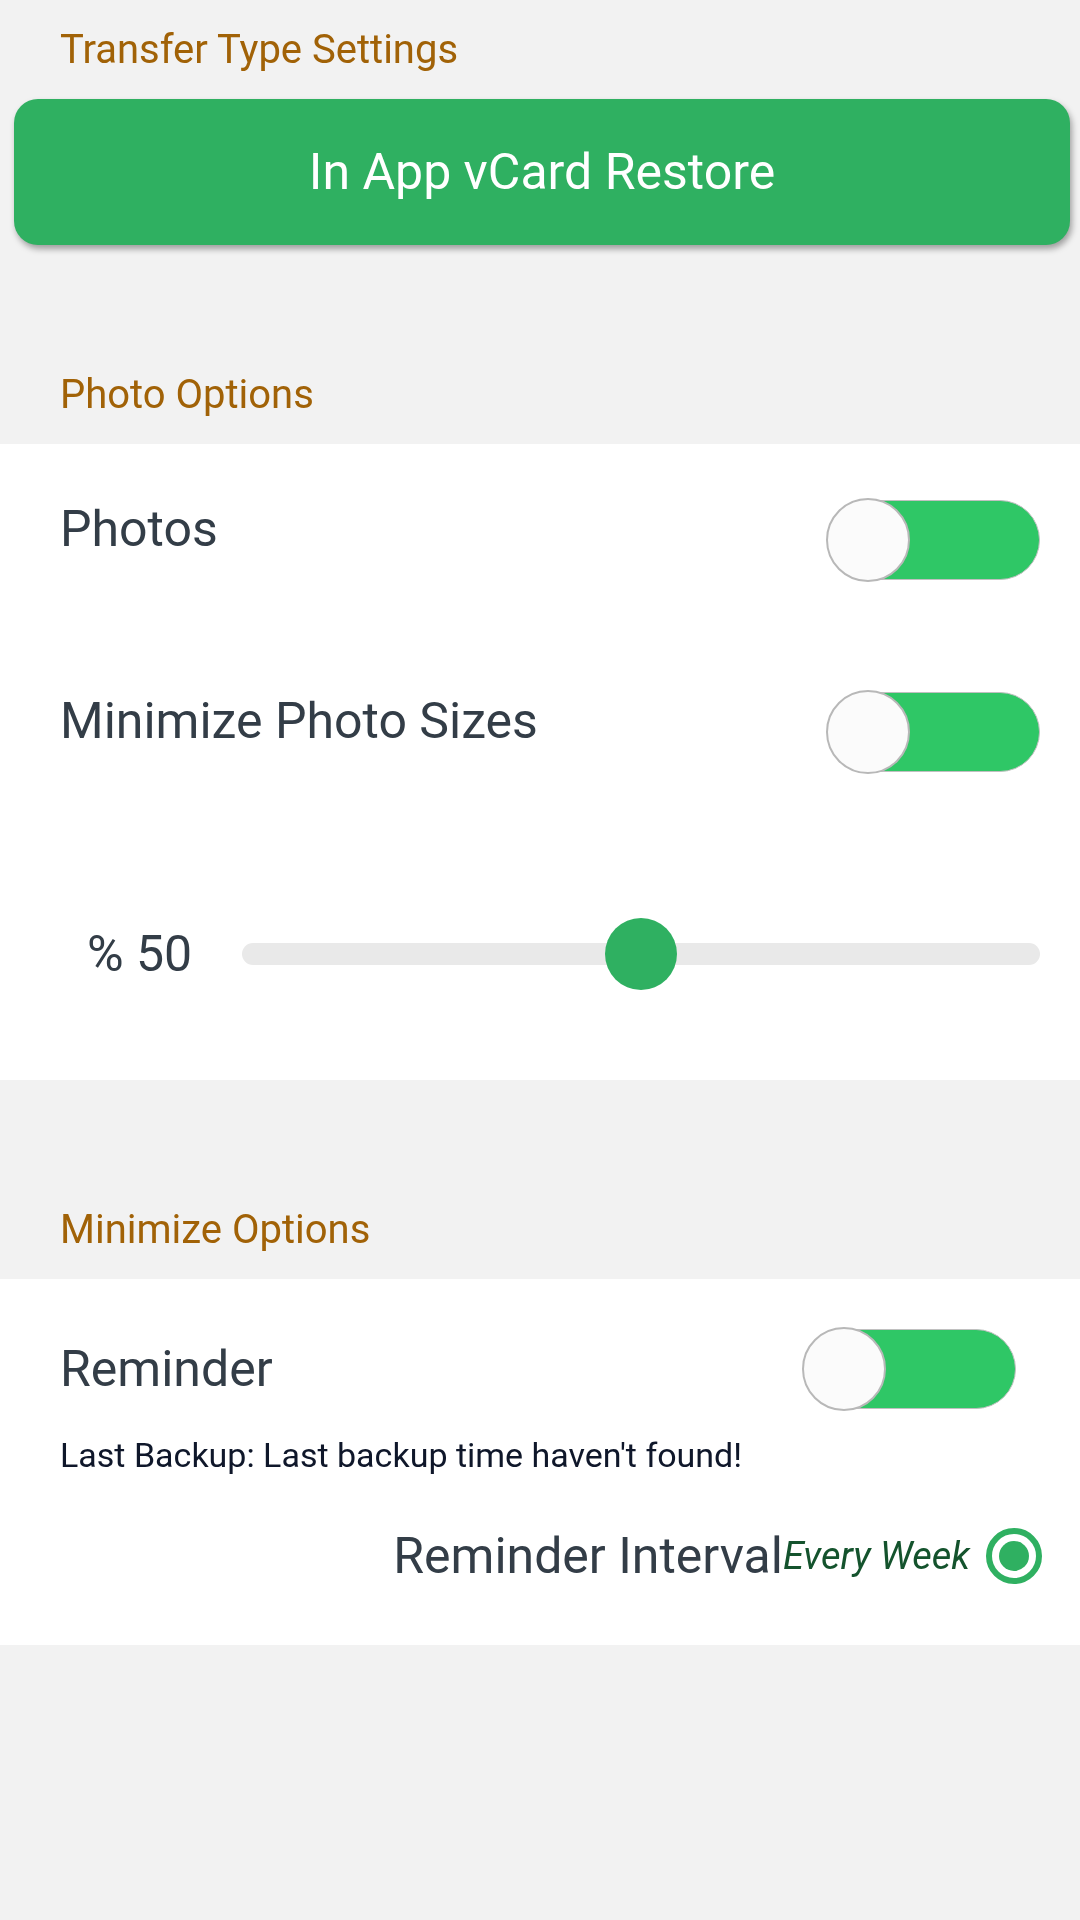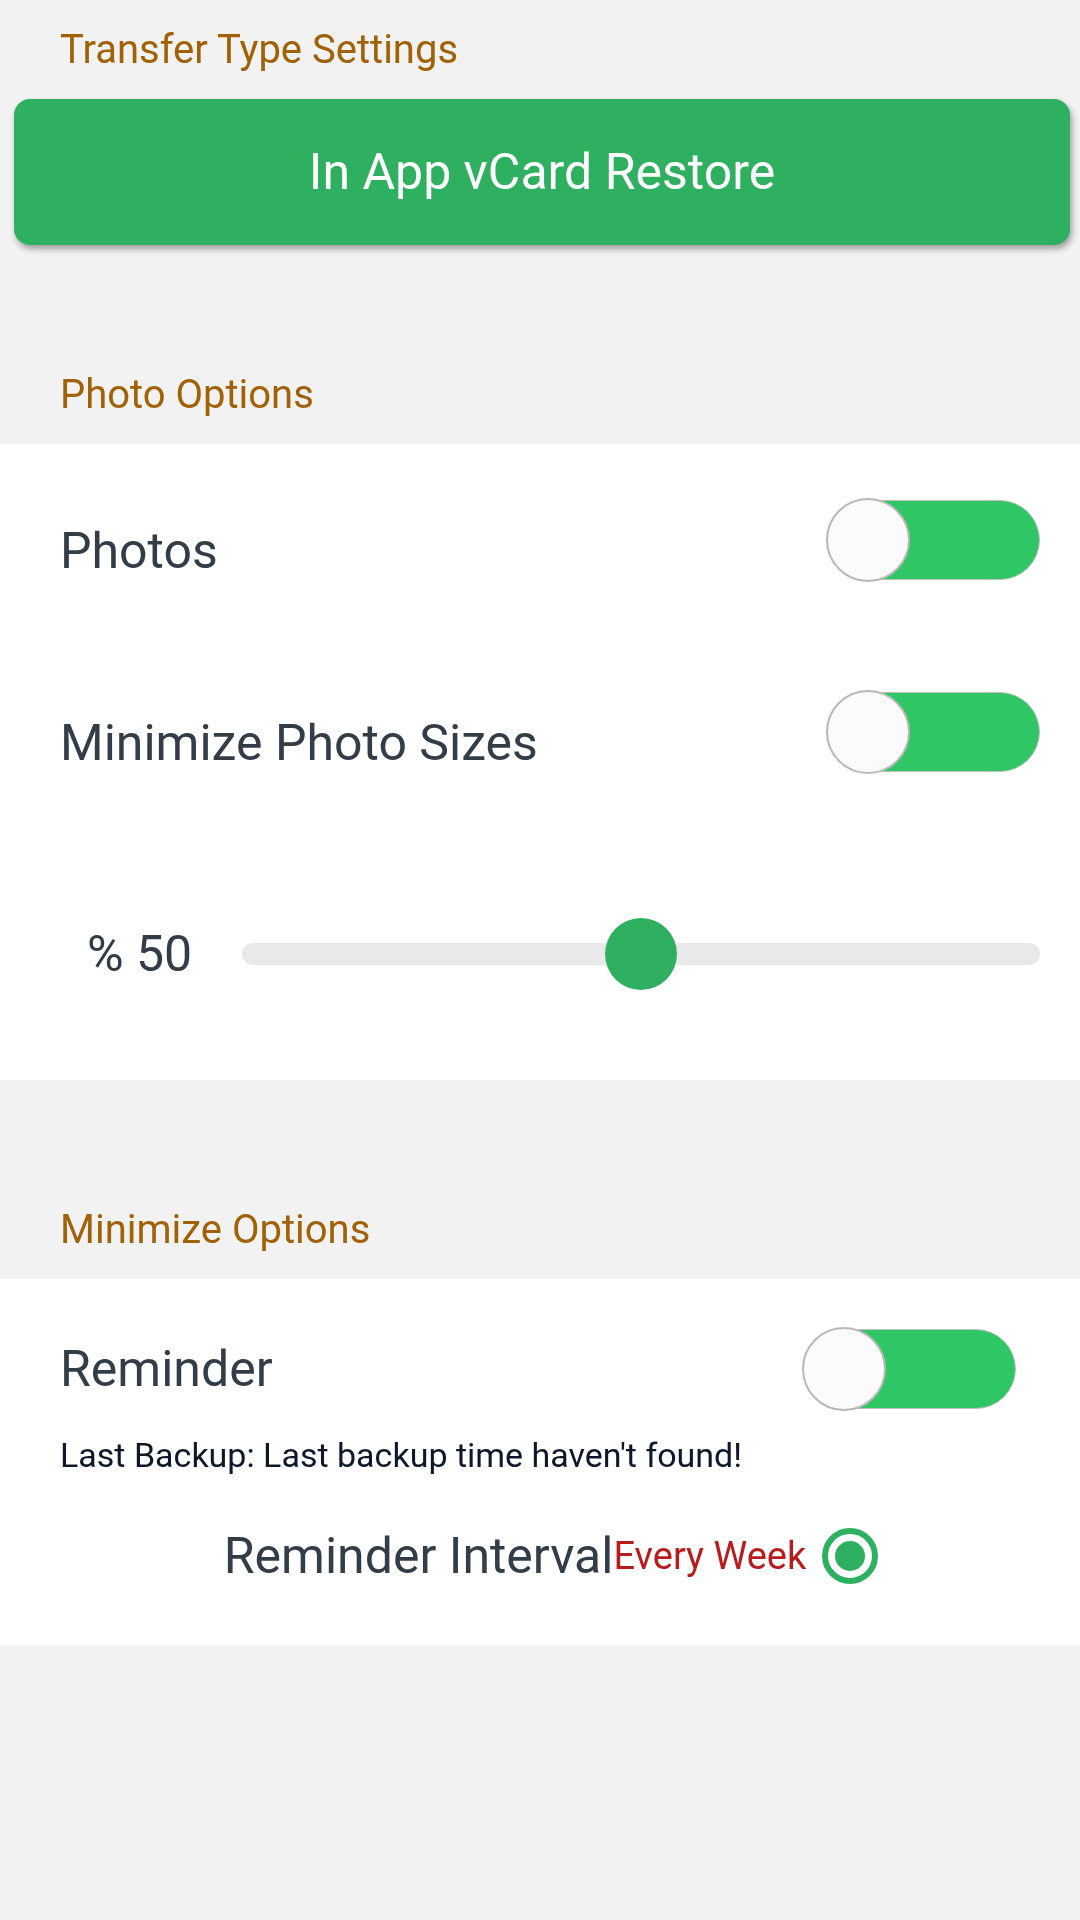--- a/index.html
+++ b/index.html
@@ -22,33 +22,33 @@
     font-weight: 400;
   }
   .vcard-button {
     margin: 0 10px 0 14px;
     background: #2fb061;
     color: #ffffff;
     font-size: 50px;
     font-weight: 400;
     text-align: center;
     padding: 44px 0;
-    border-radius: 16px;
+    border-radius: 24px;
     box-shadow: 2px 4px 6px rgba(0,0,0,0.35);
     cursor: pointer;
   }
   .gap-block {
     height: 100px;
   }
   .white-section {
     background: #ffffff;
   }
   .setting-row {
     display: flex;
-    align-items: flex-end;
+    align-items: flex-start;
     justify-content: space-between;
     padding: 56px 40px 56px 60px;
   }
   .setting-label {
     font-size: 50px;
     color: #333d47;
     font-weight: 400;
   }
   .setting-sublabel {
     font-size: 34px;
@@ -123,42 +123,43 @@
     padding: 50px 64px 32px 60px;
   }
   .reminder-top {
     display: flex;
     align-items: center;
     justify-content: space-between;
   }
   .interval-row {
     display: flex;
     align-items: center;
-    justify-content: center;
+    justify-content: flex-end;
     padding: 20px 38px 60px 60px;
   }
   .interval-label {
     font-size: 50px;
     color: #333d47;
   }
   .radio-group {
     display: flex;
     flex-direction: column;
     gap: 18px;
     align-items: flex-end;
   }
   .radio-option {
     display: flex;
     align-items: center;
     gap: 16px;
     cursor: pointer;
   }
   .radio-label {
     font-size: 38px;
-    color: #b91c1c;
+    color: #14532d;
+    font-style: italic;
   }
   .radio-circle {
     width: 56px;
     height: 56px;
     border-radius: 50%;
     border: 6px solid #a9a9a9;
     position: relative;
     background: #ffffff;
   }
   .radio-circle.selected {

